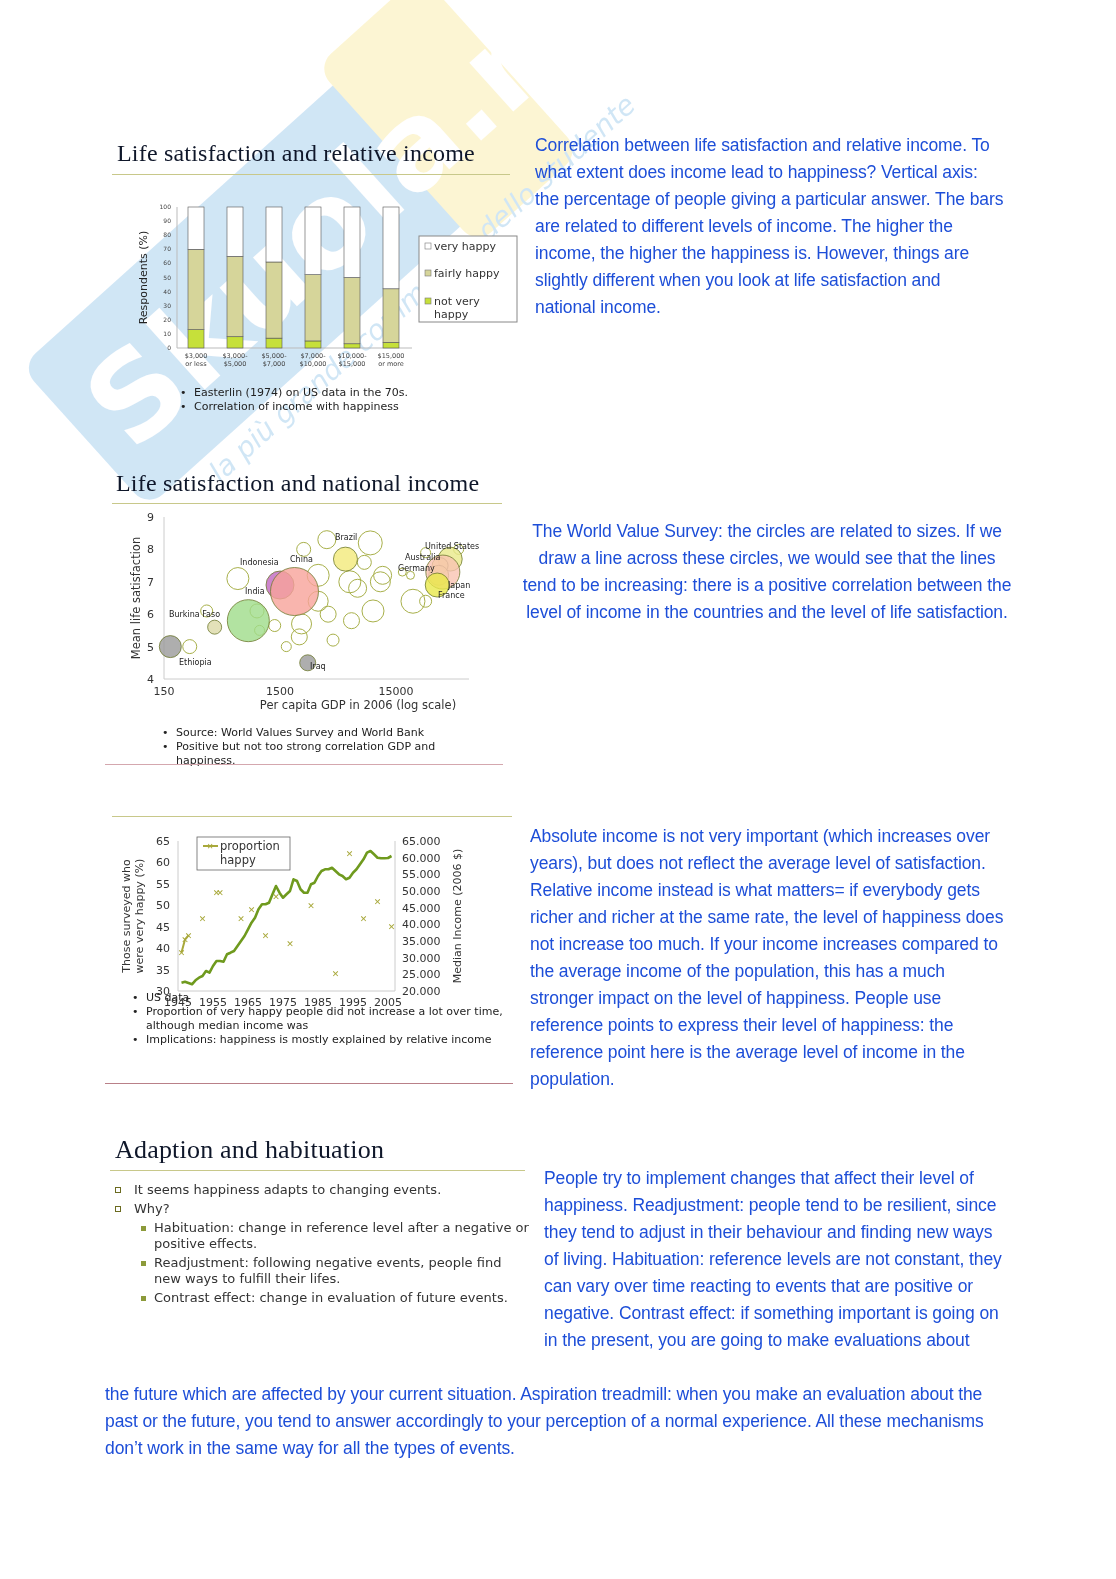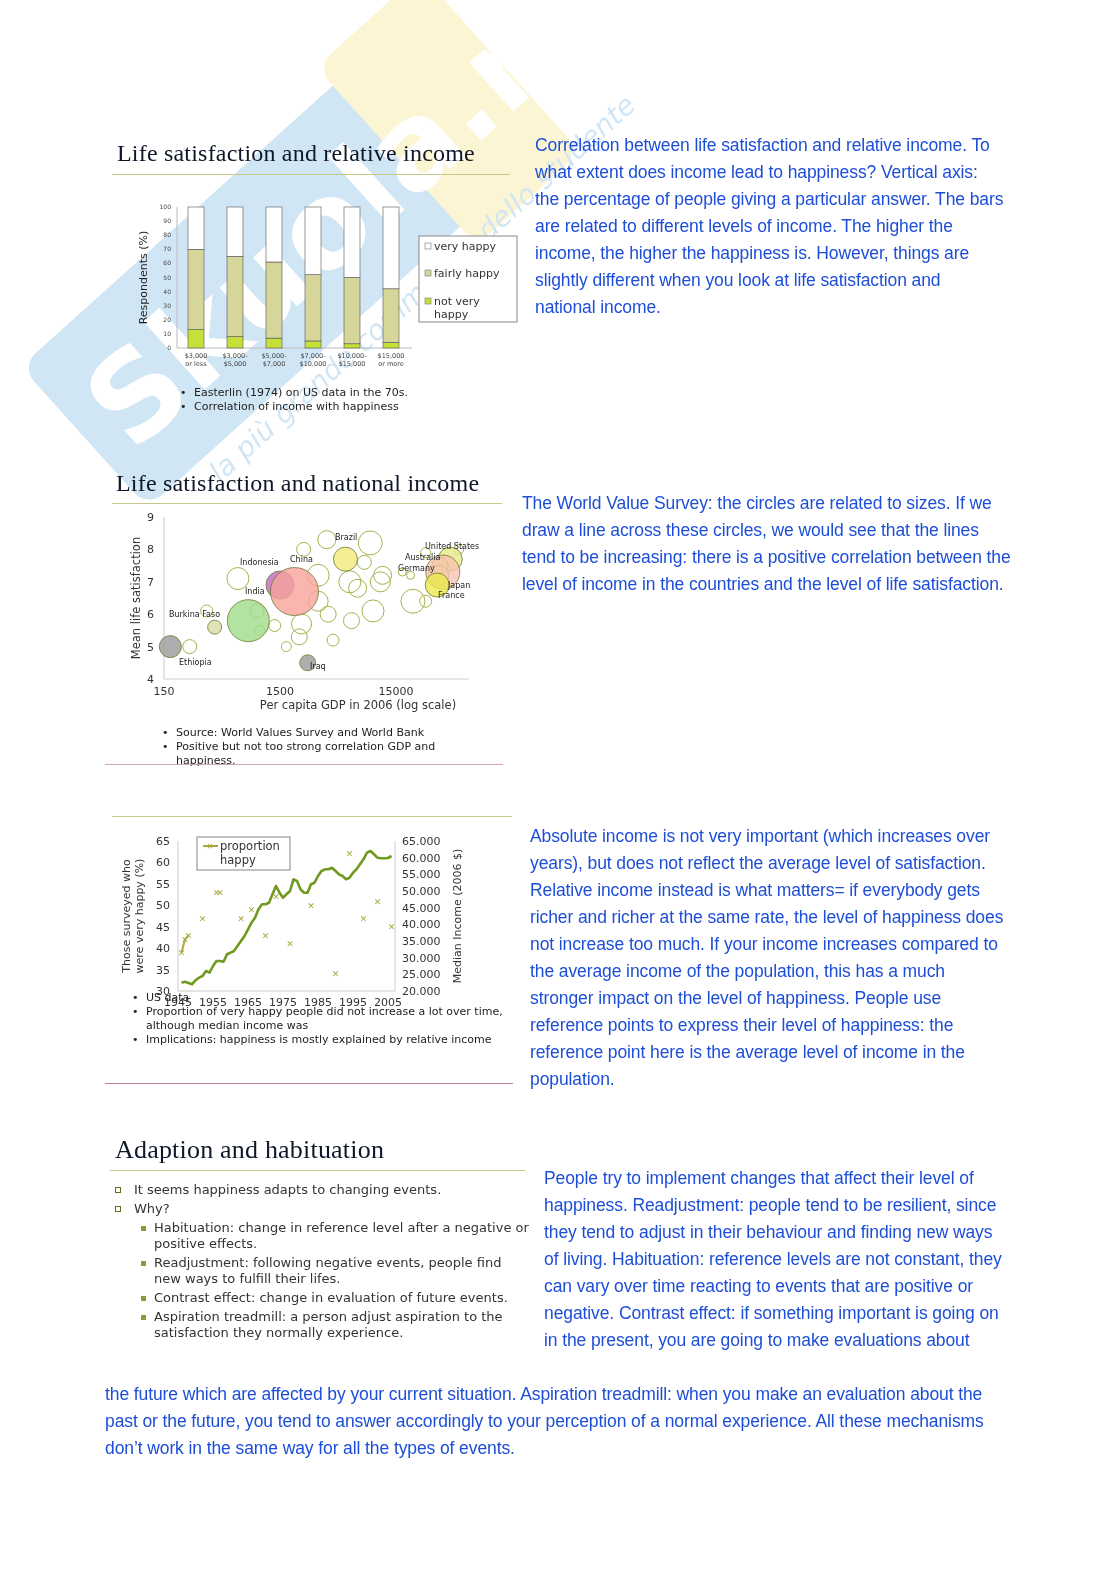--- a/index.html
+++ b/index.html
@@ -199,21 +199,21 @@
     <text x="343" y="83" font-size="8" fill="#222">Japan</text>
     <text x="333" y="93" font-size="8" fill="#222">France</text>
   </svg>
 
 <ul class="abs bullets" style="left:160px;top:726px;width:300px;">
   <li>Source: World Values Survey and World Bank</li>
   <li>Positive but not too strong correlation GDP and happiness.</li>
 </ul>
 <div class="rule pink" style="left:105px;top:764px;width:398px;"></div>
 
-<div class="abs body-text" style="left:522px;top:490px;width:490px;">The World Value Survey: the circles are related to sizes. If we draw a line across these circles, we would see that the lines tend to be increasing: there is a positive correlation between the level of income in the countries and the level of life satisfaction.</div>
+<div class="abs body-text" style="left:522px;top:518px;width:490px;text-align:center;">The World Value Survey: the circles are related to sizes. If we draw a line across these circles, we would see that the lines tend to be increasing: there is a positive correlation between the level of income in the countries and the level of life satisfaction.</div>
 
 <div class="rule" style="left:112px;top:816px;width:400px;"></div>
 
 <svg class="abs" id="line-chart" style="left:105px;top:825px;" width="410" height="195">
     <line x1="73" y1="16" x2="73" y2="166" stroke="#ccc"></line>
     <line x1="73" y1="166" x2="290" y2="166" stroke="#ccc"></line>
     <line x1="290" y1="16" x2="290" y2="166" stroke="#ccc"></line>
     <text x="65" y="170" font-size="11" text-anchor="end" fill="#333">30</text>
     <text x="65" y="148.57142857142858" font-size="11" text-anchor="end" fill="#333">35</text>
     <text x="65" y="127.14285714285714" font-size="11" text-anchor="end" fill="#333">40</text>
@@ -285,19 +285,18 @@
     <span class="sq-hollow"></span>
     <span>It seems happiness adapts to changing events.</span>
   </li>
   <li>
     <span class="sq-hollow"></span>
     <span>Why?</span>
     <ul class="adapt-sub">
       <li><span class="sq-fill"></span><span>Habituation: change in reference level after a negative or positive effects.</span></li>
       <li><span class="sq-fill"></span><span>Readjustment: following negative events, people find new ways to fulfill their lifes.</span></li>
       <li><span class="sq-fill"></span><span>Contrast effect: change in evaluation of future events.</span></li>
-      <li><span class="sq-fill"></span><span>Aspiration treadmill: a person adjust aspiration to the satisfaction they normally experience.</span></li>
     </ul>
   </li>
 </ul>
 
 <div class="abs body-text" style="left:544px;top:1165px;width:462px;">People try to implement changes that affect their level of happiness. Readjustment: people tend to be resilient, since they tend to adjust in their behaviour and finding new ways of living. Habituation: reference levels are not constant, they can vary over time reacting to events that are positive or negative. Contrast effect: if something important is going on in the present, you are going to make evaluations about</div>
 <div class="abs body-text" style="left:105px;top:1381px;width:905px;">the future which are affected by your current situation. Aspiration treadmill: when you make an evaluation about the past or the future, you tend to answer accordingly to your perception of a normal experience. All these mechanisms don’t work in the same way for all the types of events.</div>
 
 </body></html>

